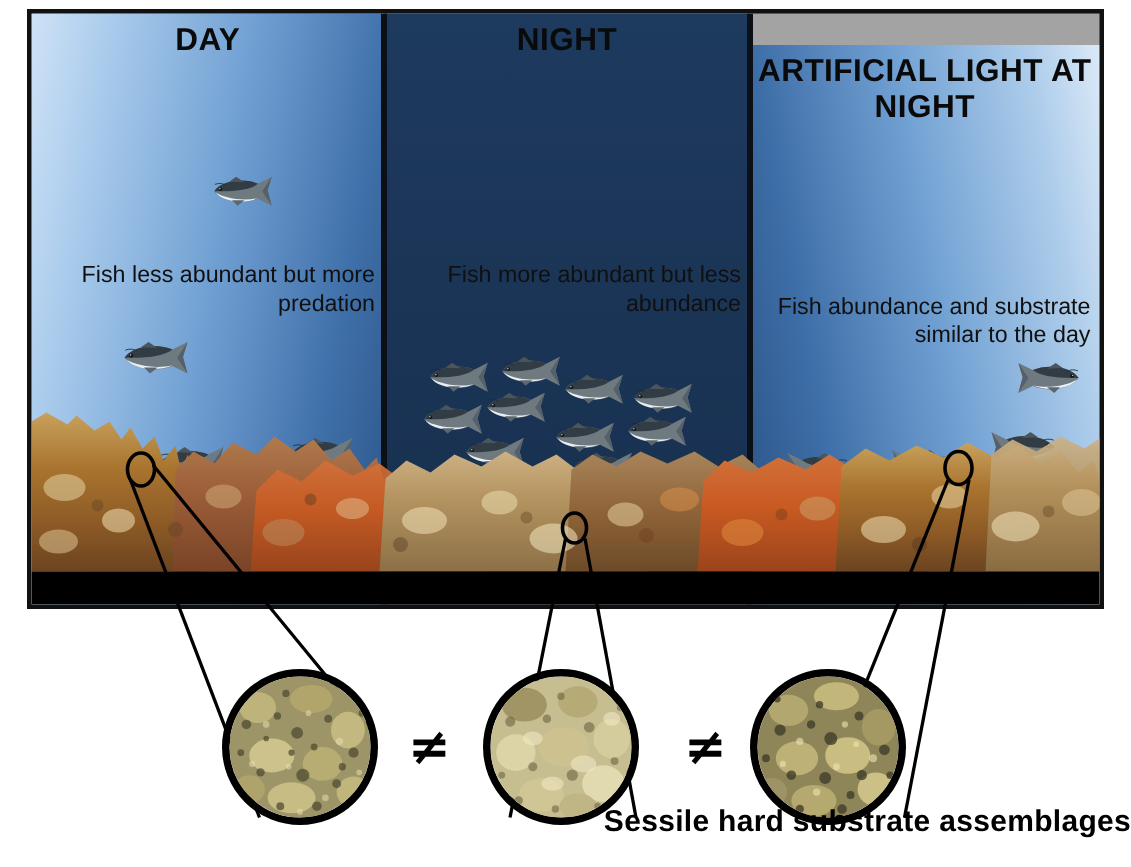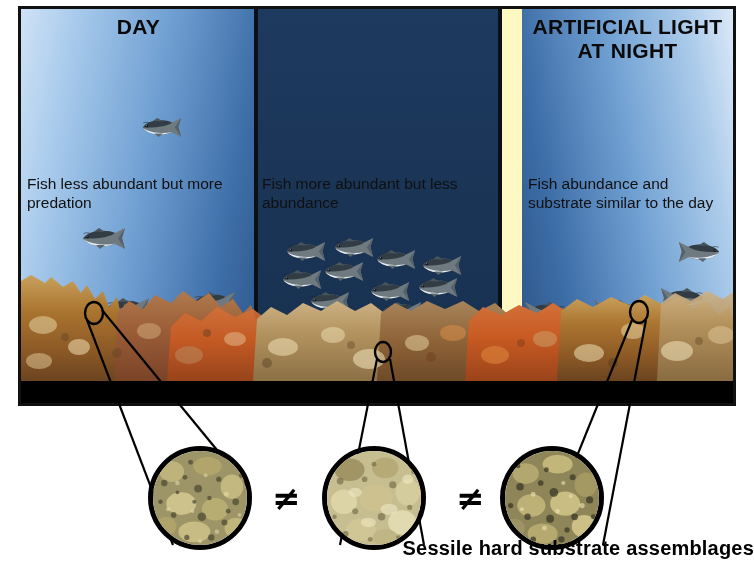--- a/index.html
+++ b/index.html
@@ -3,37 +3,37 @@
 <meta charset="utf-8">
 <style>
   html,body{margin:0;padding:0;background:#ffffff;}
   body{width:754px;height:578px;position:relative;overflow:hidden;
        font-family:"Liberation Sans","DejaVu Sans",sans-serif;}
 
   #figure{position:absolute;left:0;top:0;width:754px;height:578px;background:#fff;}
 
   
   #scene{position:absolute;left:18px;top:6px;width:718px;height:400px;
-         border:3px solid #111;box-sizing:border-box;background:#fef9c3;overflow:hidden;padding-left:44px;}
+         border:3px solid #111;box-sizing:border-box;background:#a3a3a3;overflow:hidden;padding-left:44px;}
 
   .panel{position:absolute;top:0;bottom:0;overflow:hidden;}
   #panel-day{left:0;width:235px;
       background:linear-gradient(100deg,#cfe2f6 0%,#a9cbec 18%,#6f9fd2 50%,#3f6fa8 80%,#2d5588 100%);}
   #panel-night{left:235px;width:244px;
       background:linear-gradient(180deg,#1d3a5f 0%,#1b3557 45%,#17304f 100%);}
-  #panel-alan{left:501px;right:0;
-      background:linear-gradient(260deg,#dbe9f7 0%,#aecdeb 16%,#71a1d3 46%,#3d6da6 78%,#2b5386 100%);}
+  #panel-alan{left:479px;right:0;
+      background:linear-gradient(260deg,#dbe9f7 0%,#aecdeb 16%,#71a1d3 46%,#3d6da6 78%,#2b5386 100%);margin-top:21px;}
 
   .divider{position:absolute;top:0;bottom:0;width:4px;background:#0b0f16;z-index:6;}
   #divider-1{left:233px;}
   #divider-2{left:477px;}
 
   .panel-title{position:absolute;left:0;right:0;top:6px;text-align:center;
       font-size:21px;font-weight:bold;color:#0a0a0a;letter-spacing:.3px;line-height:1.12;z-index:5;}
-  .panel-caption{position:absolute;left:6px;right:6px;text-align:left;
+  .panel-caption{position:absolute;left:6px;right:6px;text-align:right;
       font-size:15.5px;color:#101010;line-height:1.22;z-index:5;}
   #caption-day{top:166px;}
   #caption-night{top:166px;}
   #caption-alan{top:166px;}
 
   
   .fish{position:absolute;z-index:4;}
   .fish svg{display:block;}
 
   
@@ -65,20 +65,21 @@
 <div id="figure">
 
   <div id="scene">
 
     <div class="panel" id="panel-day">
       <div class="panel-title">DAY</div>
       <div class="panel-caption" id="caption-day">Fish less abundant but more predation</div>
     </div>
 
     <div class="panel" id="panel-night">
+      <div class="panel-title">NIGHT</div>
       <div class="panel-caption" id="caption-night">Fish more abundant but less abundance</div>
     </div>
 
     <div class="panel" id="panel-alan">
       <div class="panel-title">ARTIFICIAL LIGHT AT NIGHT</div>
       <div class="panel-caption" id="caption-alan">Fish abundance and substrate similar to the day</div>
     </div>
 
     <div class="divider" id="divider-1"></div>
     <div class="divider" id="divider-2"></div>

